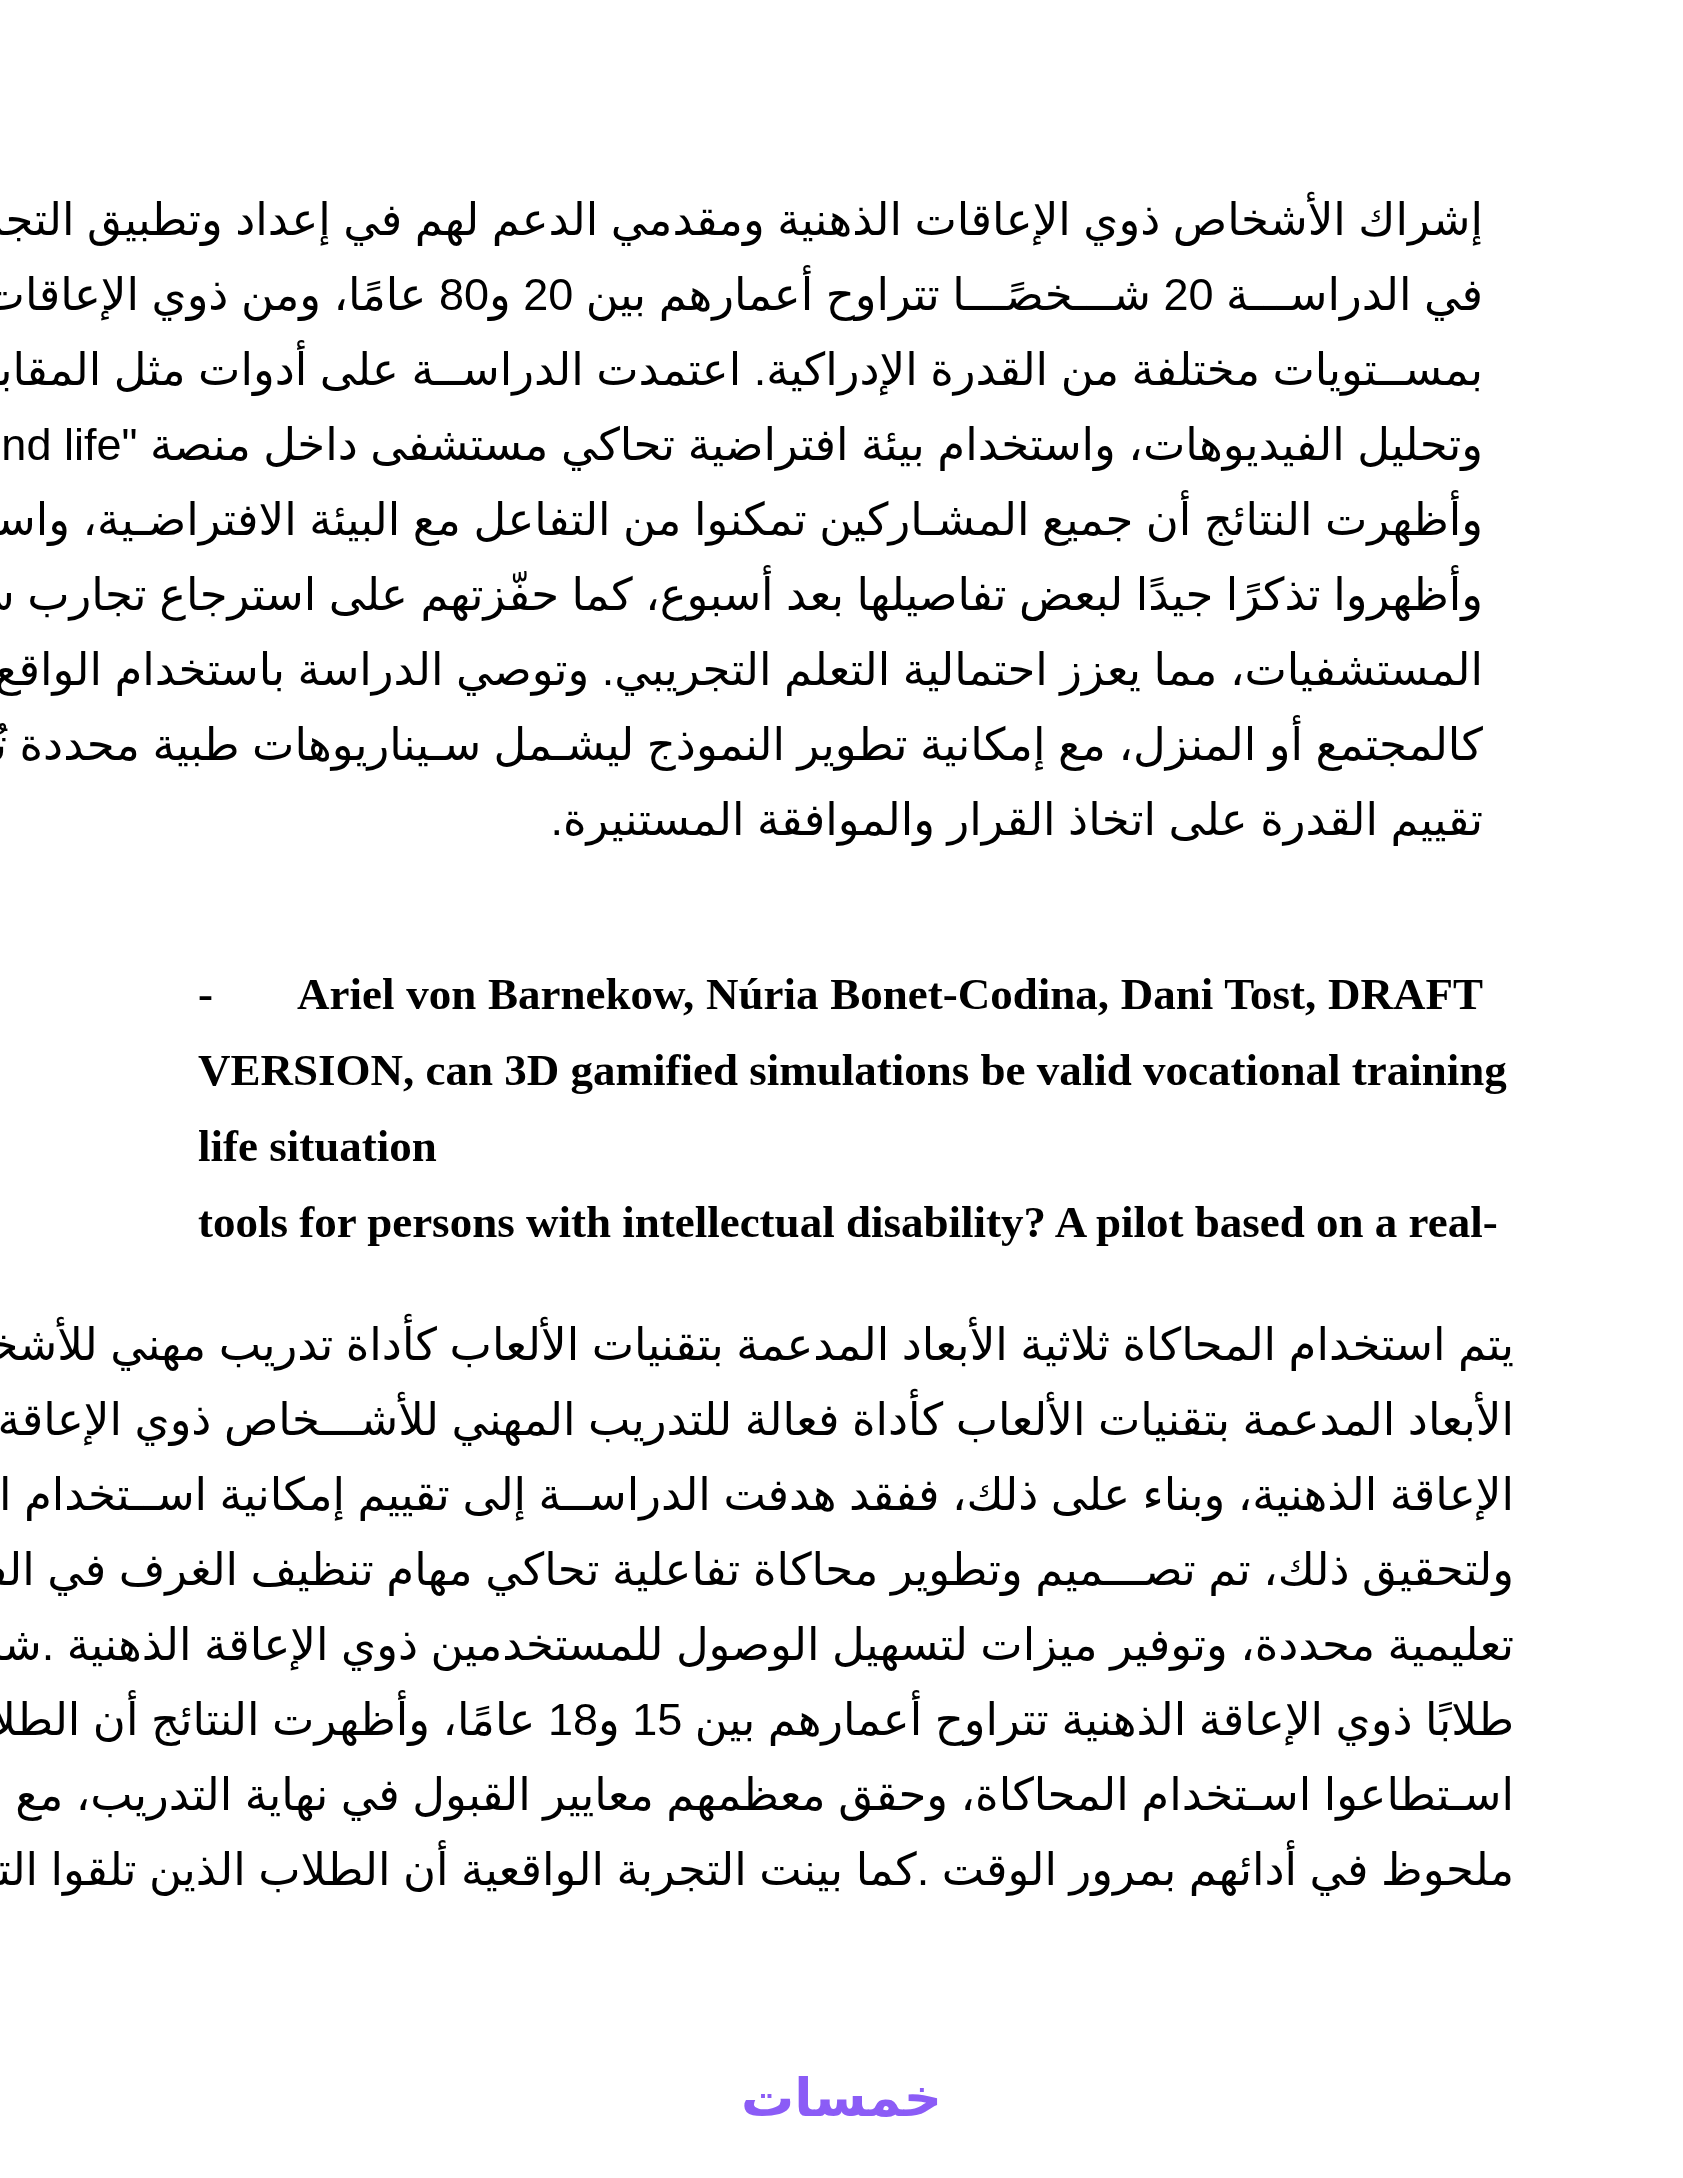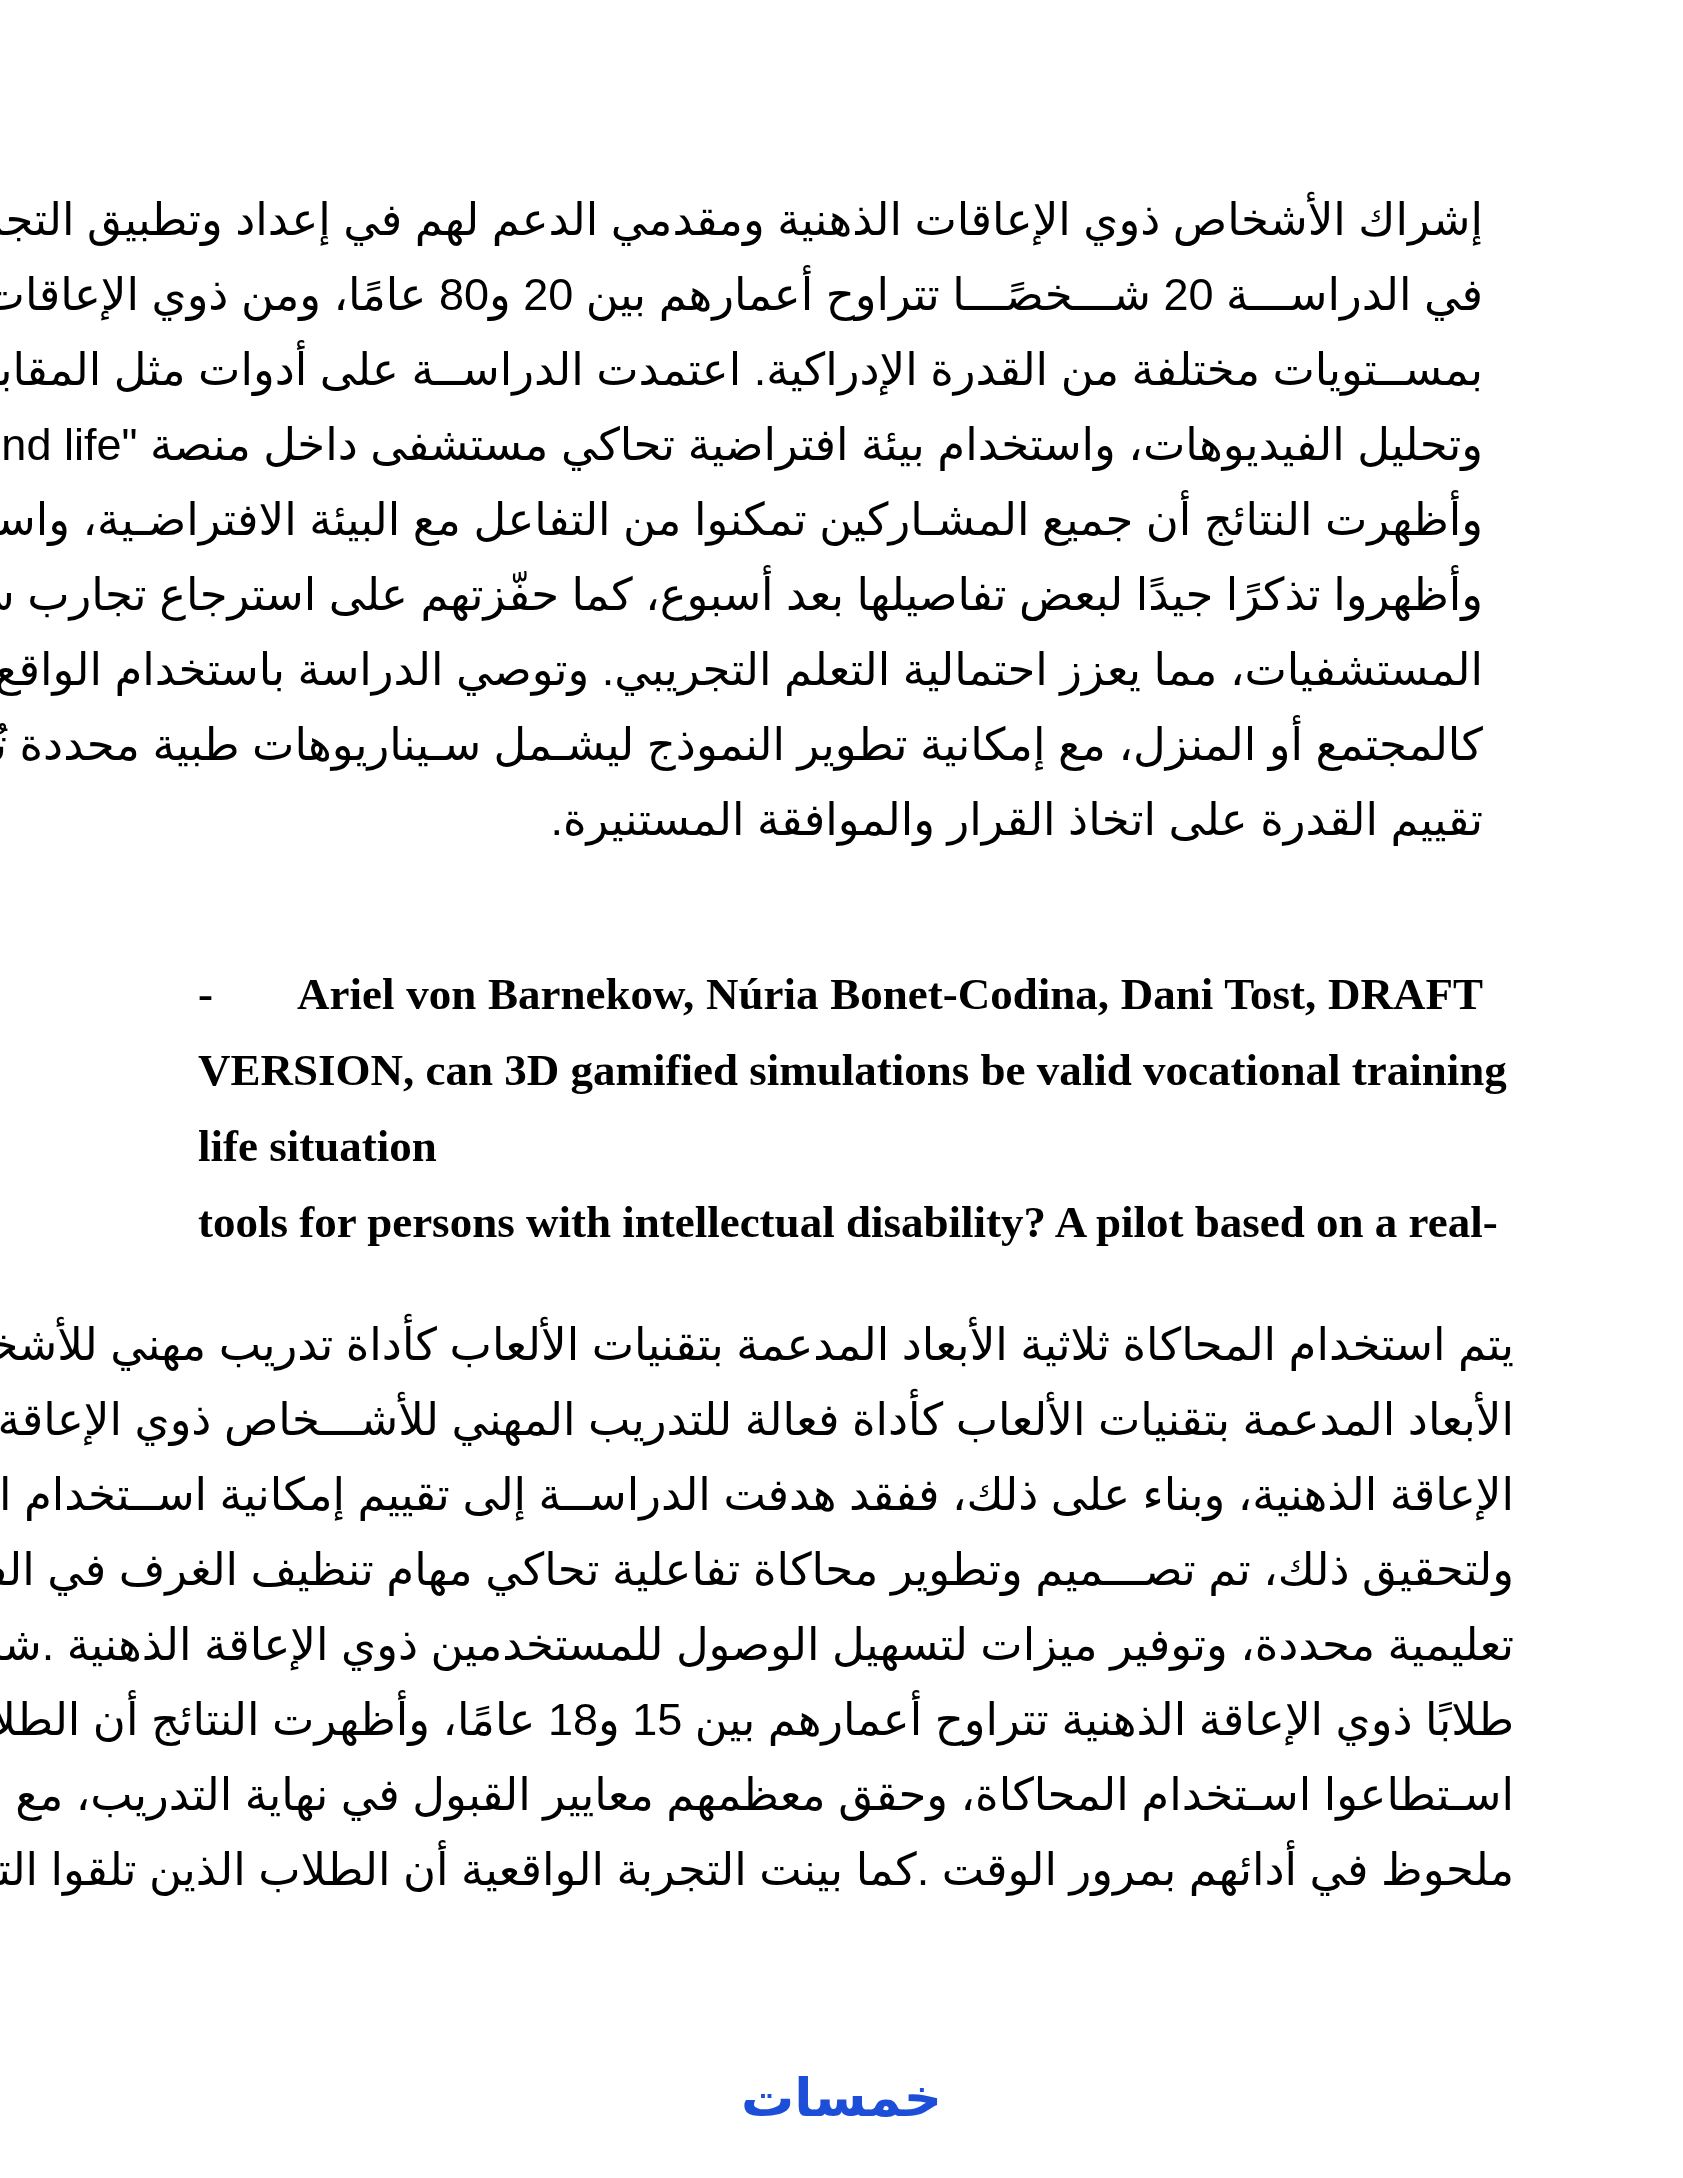--- a/index.html
+++ b/index.html
@@ -104,16 +104,16 @@
     <div class="ar-line">يتم استخدام المحاكاة ثلاثية الأبعاد المدعمة بتقنيات الألعاب كأداة تدريب مهني للأشخاص ذوي</div>
     <div class="ar-line">الأبعاد المدعمة بتقنيات الألعاب كأداة فعالة للتدريب المهني للأشـــخاص ذوي الإعاقة الذهنية .</div>
     <div class="ar-line">الإعاقة الذهنية، وبناء على ذلك، ففقد هدفت الدراســة إلى تقييم إمكانية اســتخدام المحاكاة ثلاثية</div>
     <div class="ar-line">ولتحقيق ذلك، تم تصـــميم وتطوير محاكاة تفاعلية تحاكي مهام تنظيف الغرف في الفنـادق،</div>
     <div class="ar-line">تعليمية محددة، وتوفير ميزات لتسهيل الوصول للمستخدمين ذوي الإعاقة الذهنية .شملت العينة</div>
     <div class="ar-line">طلابًا ذوي الإعاقة الذهنية تتراوح أعمارهم بين 15 و18 عامًا، وأظهرت النتائج أن الطلاب</div>
     <div class="ar-line">اسـتطاعوا اسـتخدام المحاكاة، وحقق معظمهم معايير القبول في نهاية التدريب، مع وجود تقدم</div>
     <div class="ar-line">ملحوظ في أدائهم بمرور الوقت .كما بينت التجربة الواقعية أن الطلاب الذين تلقوا التدريب</div>
   </div>
 
-  <div class="watermark" style="color: #1d4ed8; text-align: center;">خمسات</div>
+  <div class="watermark" style="color: #8b5cf6; text-align: center;">خمسات</div>
 
 </div>
 
 
 </body></html>

